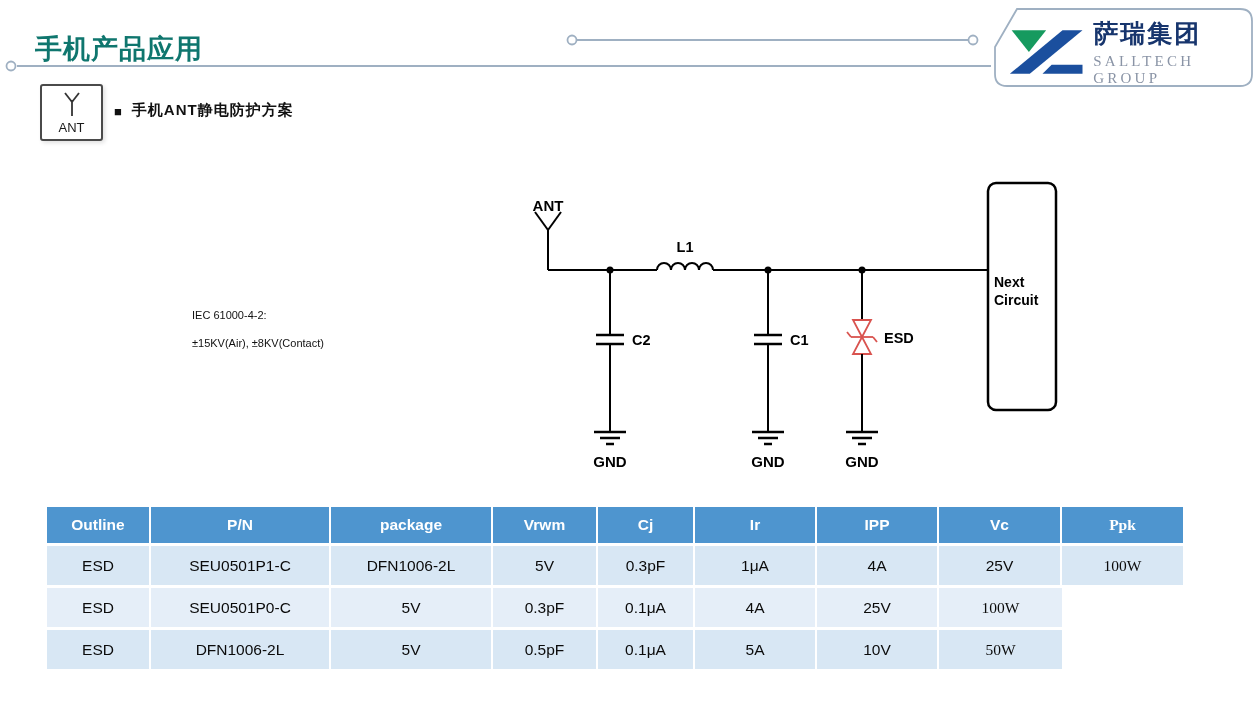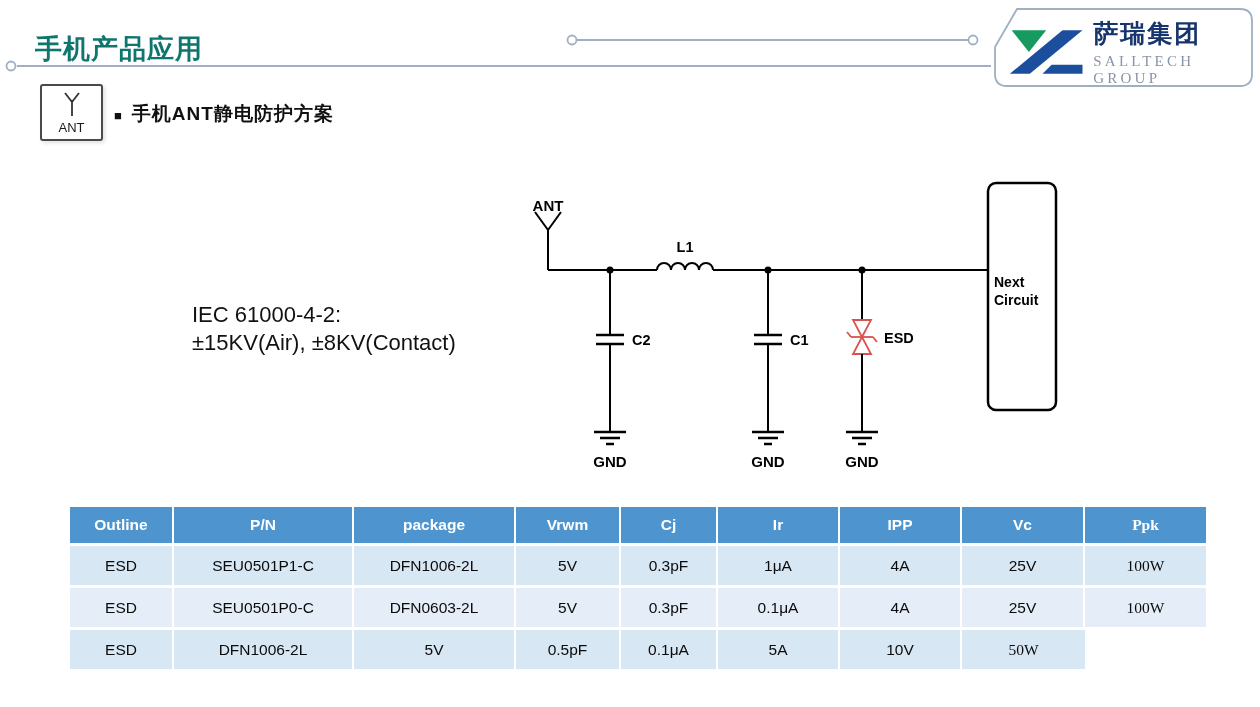--- a/index.html
+++ b/index.html
@@ -15,28 +15,28 @@
   .logo-en { font-size:15px; letter-spacing:3.2px; color:#8a94a6; margin-top:3px; }
 
   
   .ant-badge { position:absolute; left:40px; top:84px; width:63px; height:57px; background:#fff;
     border:2px solid #4a4a4a; border-radius:3px; box-shadow:2px 2px 4px rgba(0,0,0,.12);
     display:flex; flex-direction:column; align-items:center; justify-content:space-between; padding:5px 0 4px; }
   .ant-badge-label { font-size:13px; color:#1a1a1a; }
 
   .section-heading { position:absolute; left:114px; top:101px; display:flex; align-items:center; gap:10px; color:#111; }
   .heading-bullet { font-size:13px; position:relative; top:1px; }
-  .heading-text { font-size:19px; font-weight:bold; letter-spacing:1px; }
-
-  .iec-note { position:absolute; left:192px; top:301px; font-size:22px; color:#111; line-height:28px; }
+  .heading-text { font-size:15px; font-weight:bold; letter-spacing:1px; }
+
+  .iec-note { position:absolute; left:192px; top:301px; font-size:11px; color:#111; line-height:28px; }
 
   .circuit-svg { position:absolute; left:480px; top:172px; }
 
   
-  .spec-table { position:absolute; left:70px; top:507px; width:959px; }
+  .spec-table { position:absolute; left:47px; top:507px; width:959px; }
   .trow { display:grid; grid-template-columns:104px 180px 162px 105px 97px 122px 122px 123px 121px; }
   .cell { border-right:2px solid #ffffff; display:flex; align-items:center; justify-content:center; }
   .cell:last-child { border-right:none;font-family:Liberation Serif, serif; }
   .thead .cell { background:#4e95cf; color:#ffffff; font-weight:bold; height:36px; font-size:15.5px; }
   .tbody-row { margin-top:3px; }
   .tbody-row .cell { height:39px; font-size:15.5px; color:#0b0b0b; }
   .row-a .cell { background:#d8e7f4; }
   .row-b .cell { background:#e5eef8; }
 </style>
 </head>
@@ -173,21 +173,20 @@
       <div class="cell">5V</div>
       <div class="cell">0.3pF</div>
       <div class="cell">1μA</div>
       <div class="cell">4A</div>
       <div class="cell">25V</div>
       <div class="cell">100W</div>
     </div>
     <div class="trow tbody-row row-b">
       <div class="cell">ESD</div>
       <div class="cell">SEU0501P0-C</div>
-      <div class="cell">DFN0603-2L</div>
       <div class="cell">5V</div>
       <div class="cell">0.3pF</div>
       <div class="cell">0.1μA</div>
       <div class="cell">4A</div>
       <div class="cell">25V</div>
       <div class="cell">100W</div>
     </div>
     <div class="trow tbody-row row-a">
       <div class="cell">ESD</div>
       <div class="cell">DFN1006-2L</div>

